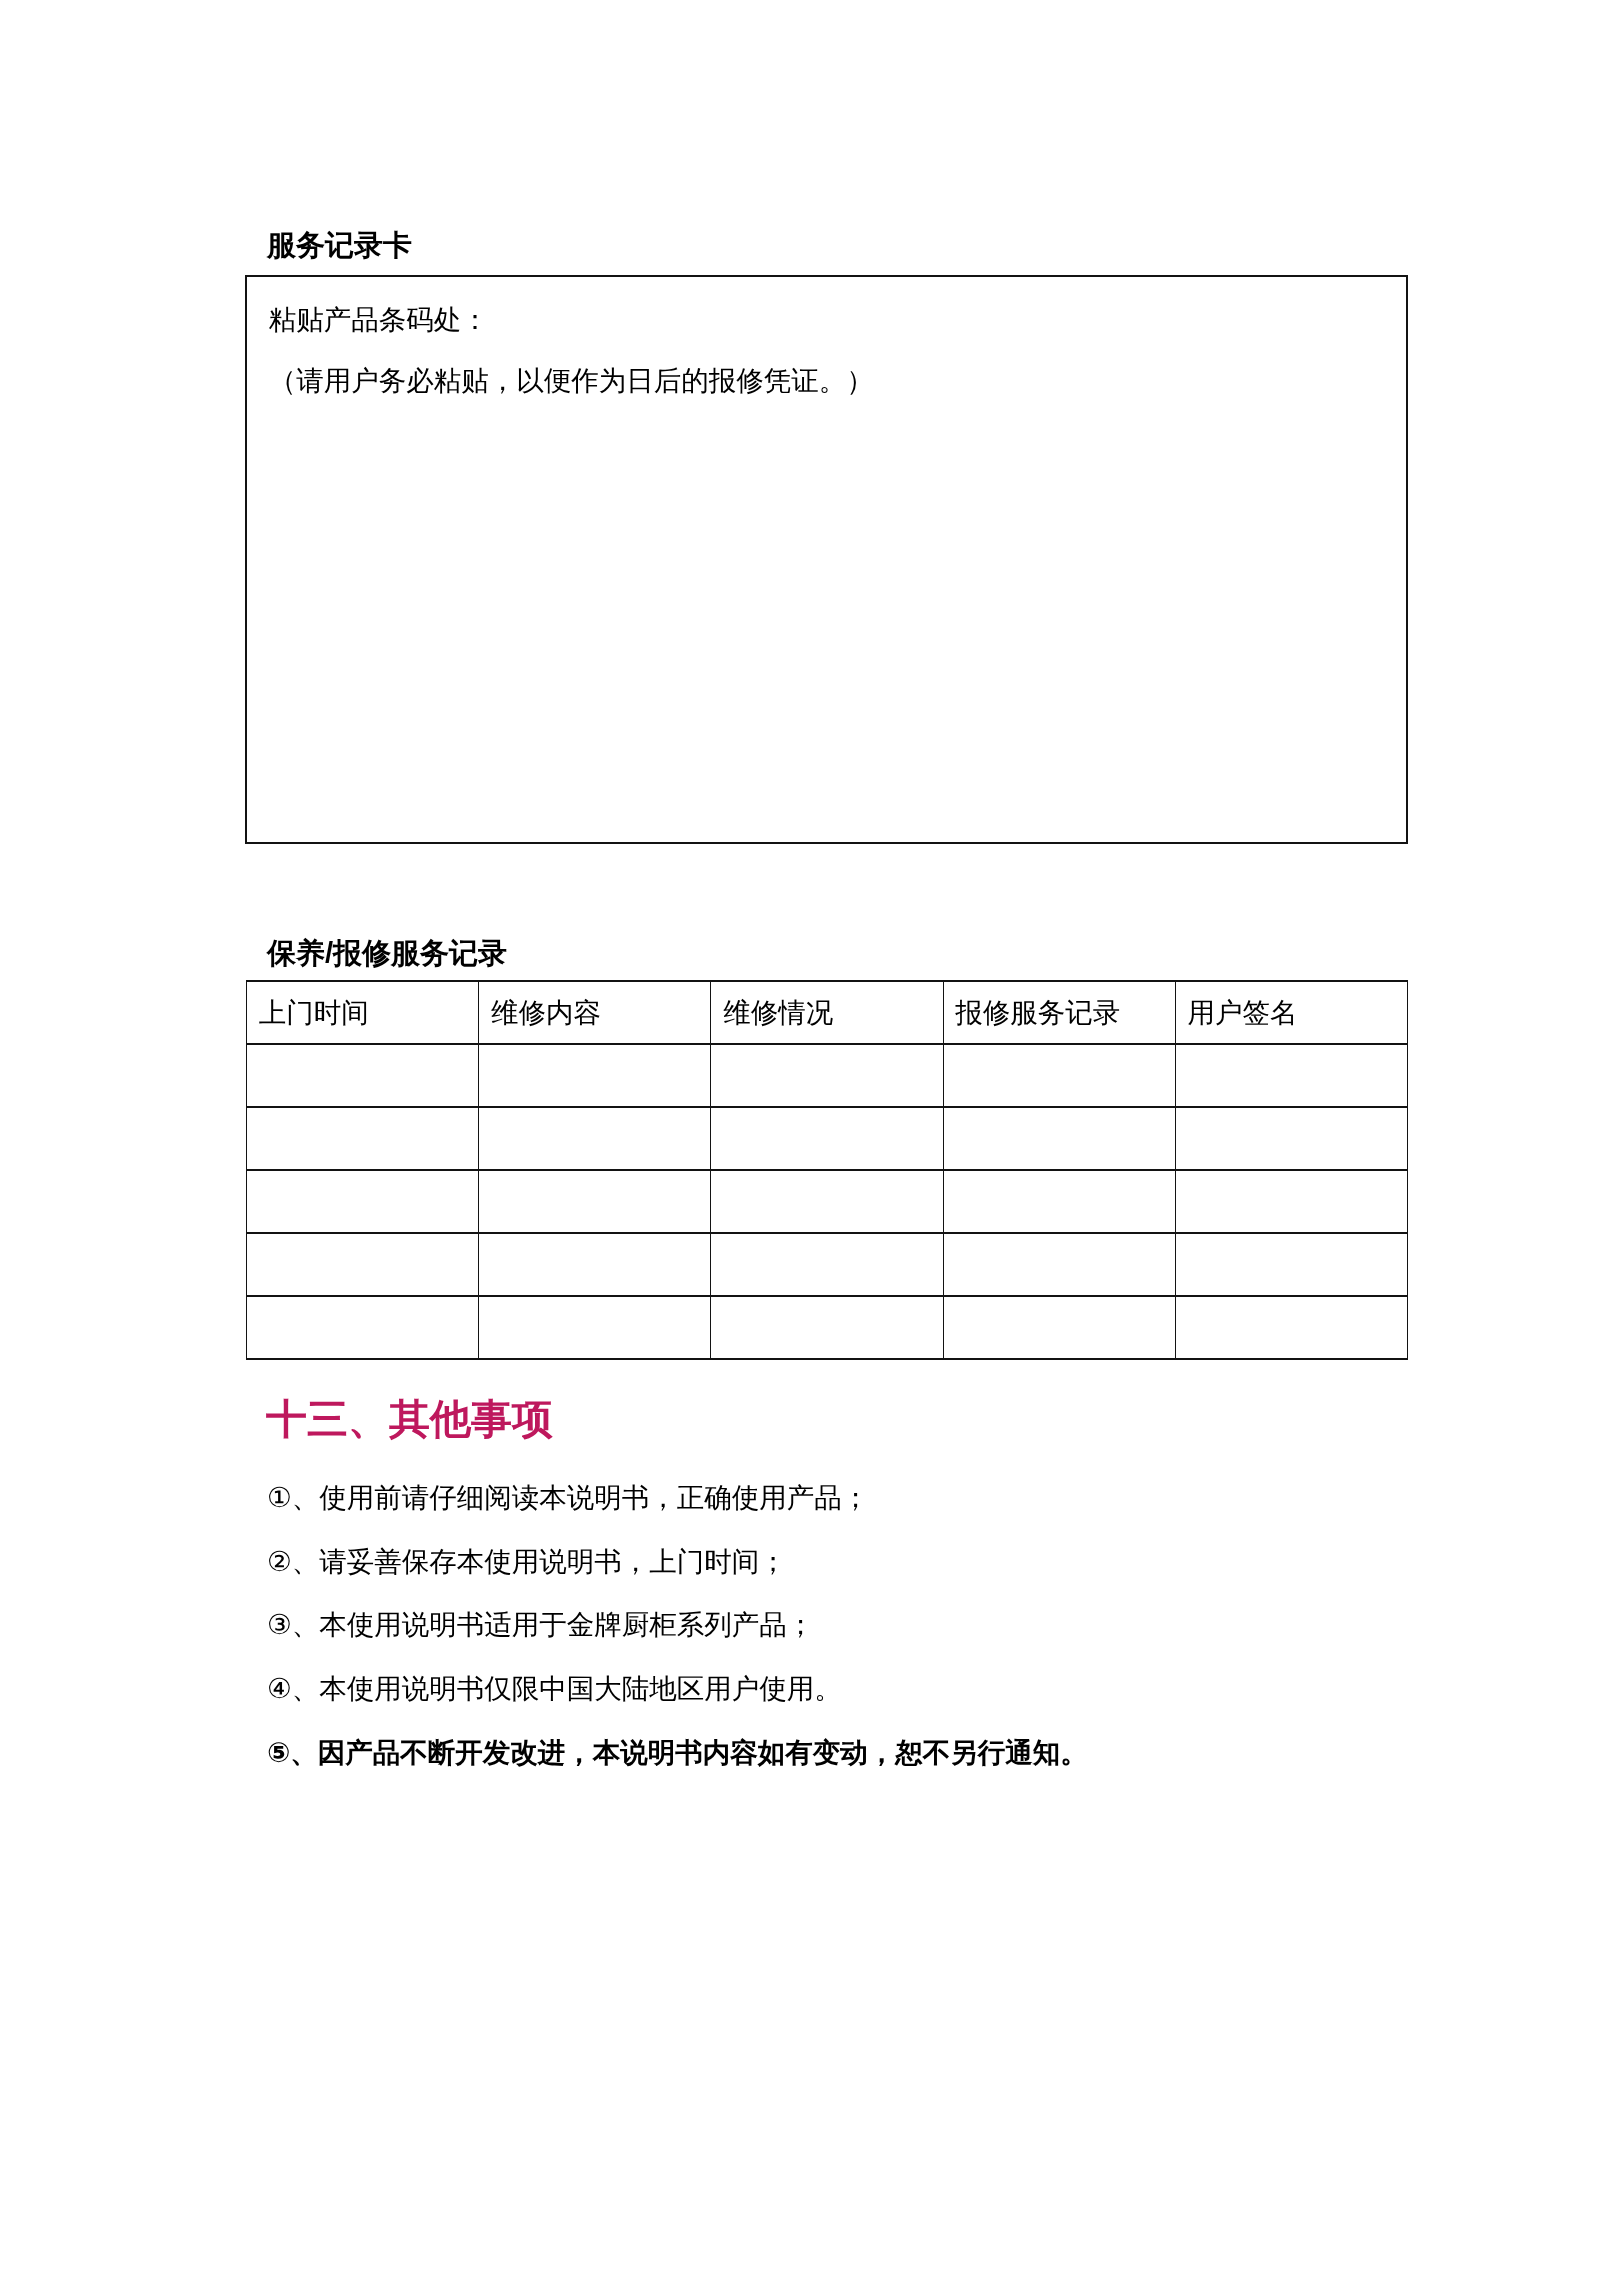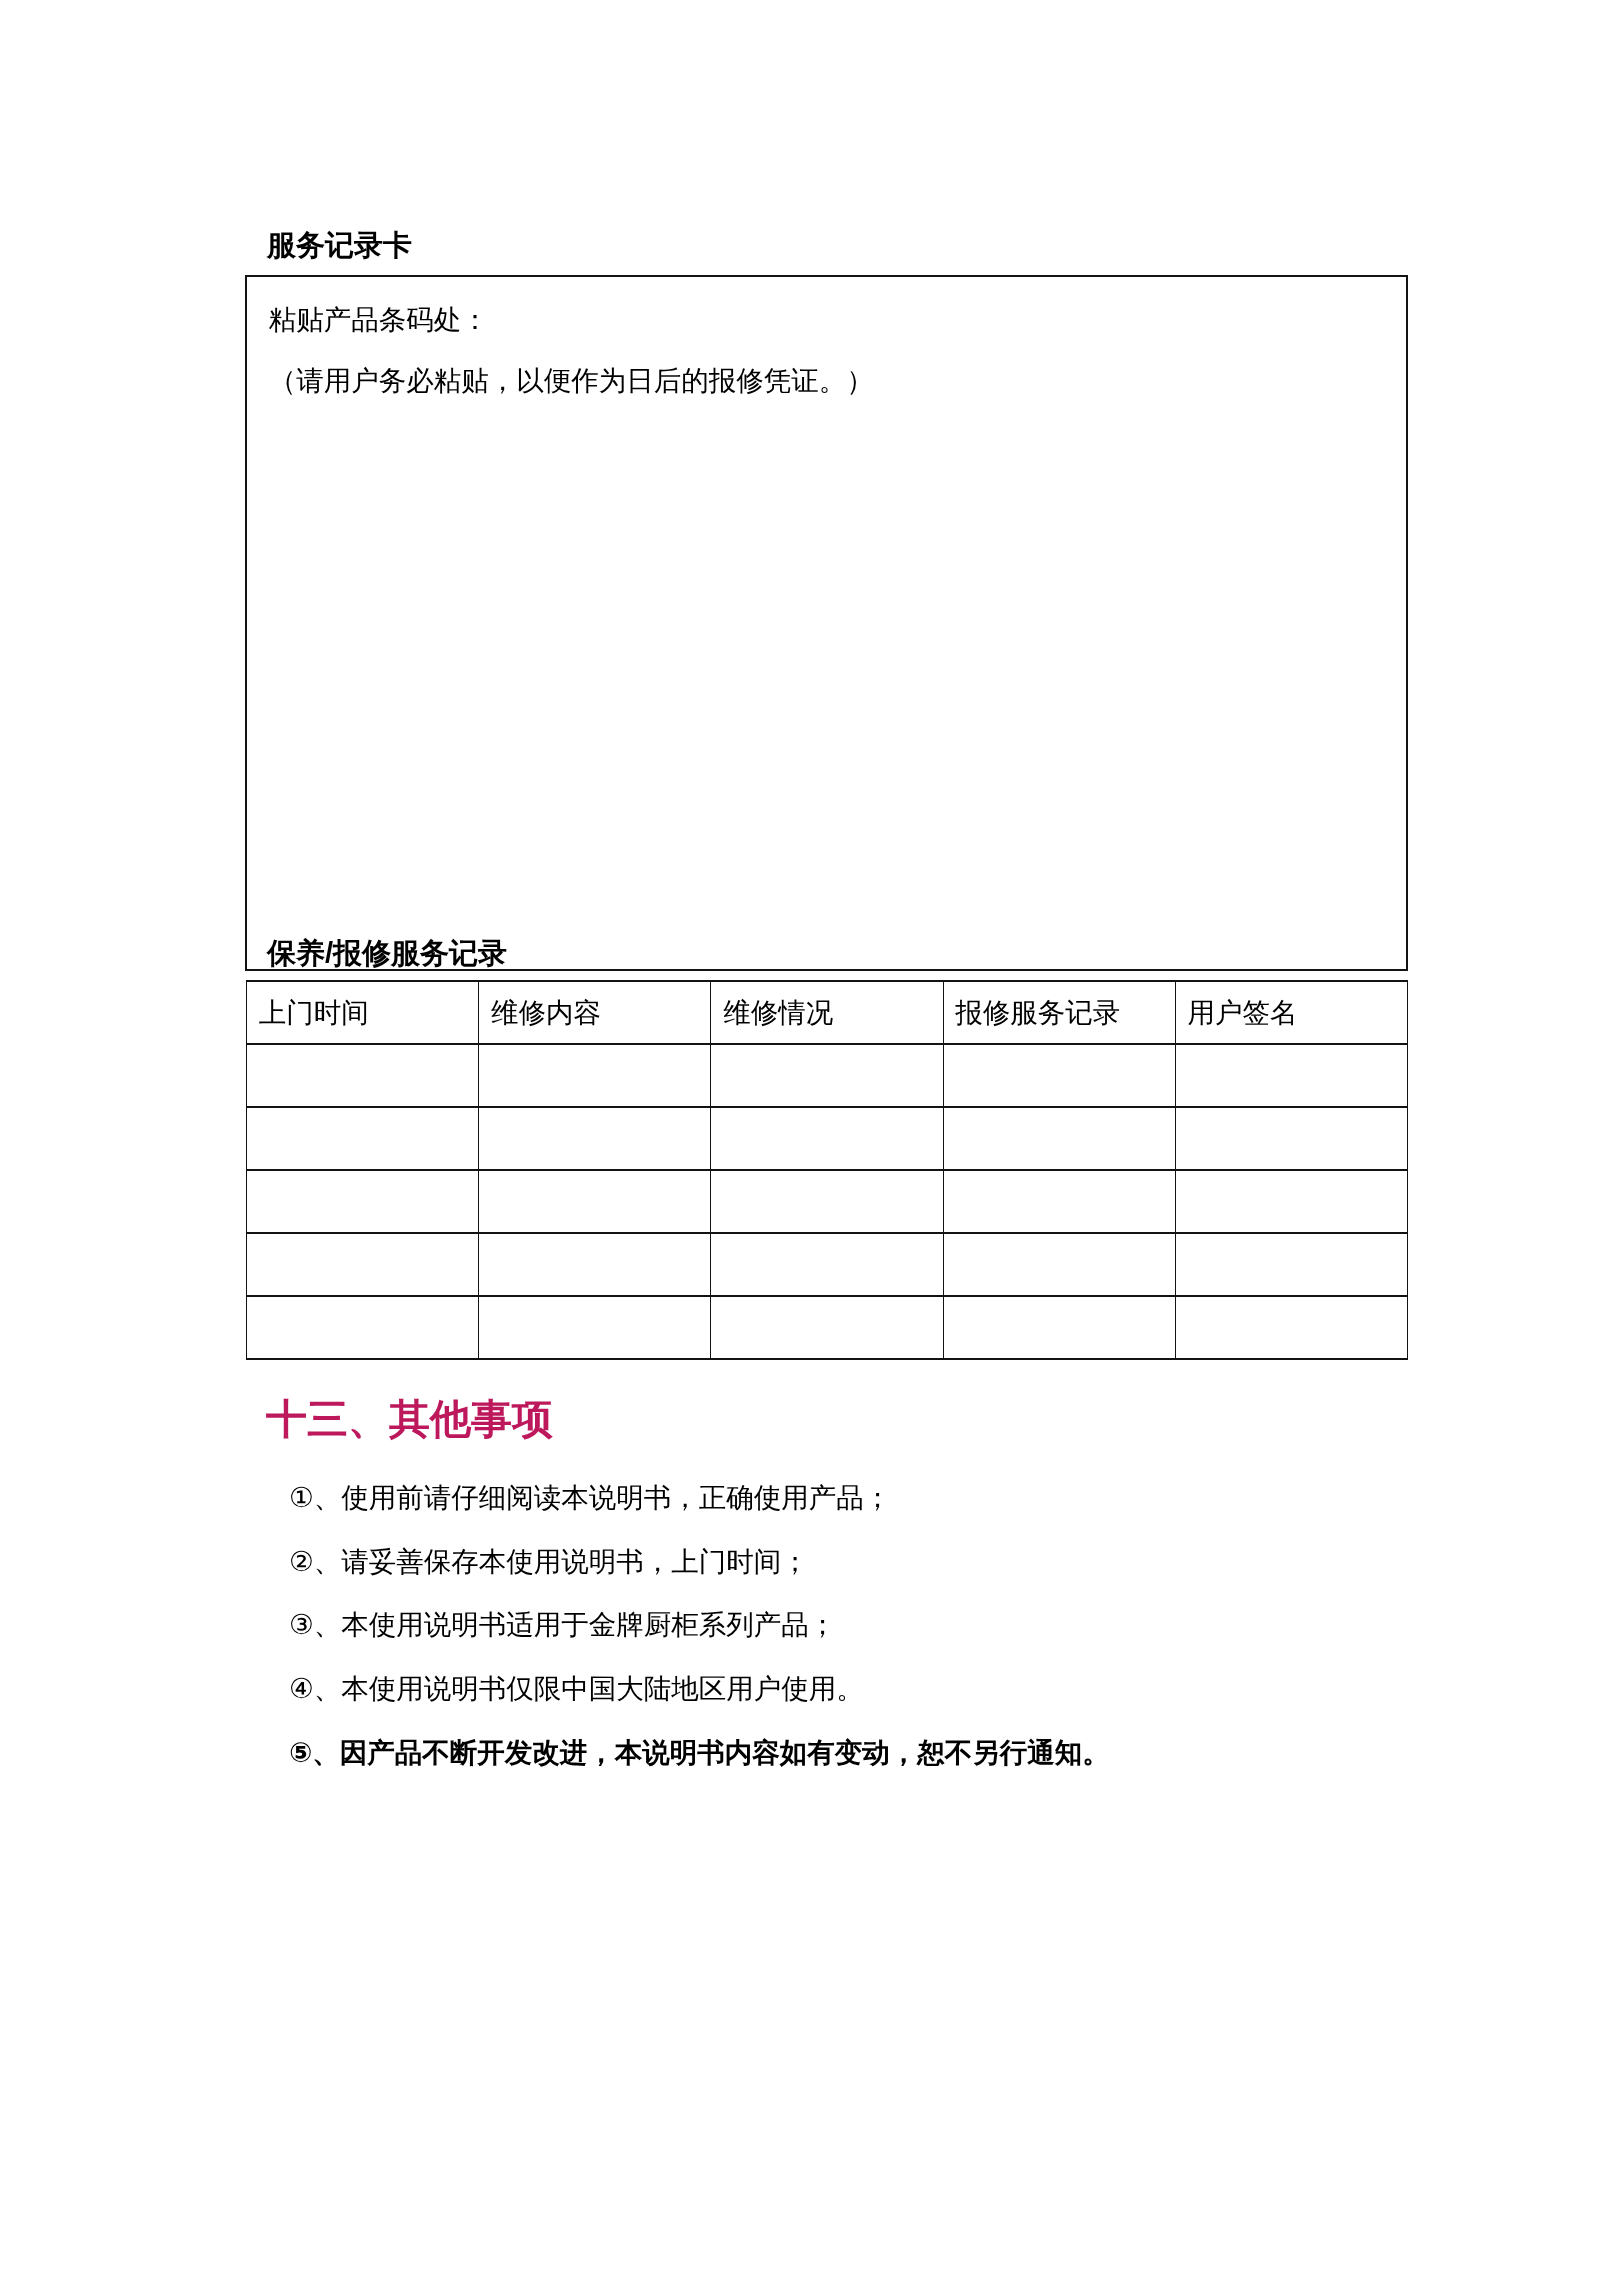--- a/index.html
+++ b/index.html
@@ -23,21 +23,21 @@
     line-height: 1.15;
   }
   #service-card-title { left: 243px; top: 205px; }
   #maintenance-title  { left: 243px; top: 913px; }
 
   .barcode-box {
     position: absolute;
     left: 229px;
     top: 259px;
     width: 1163px;
-    height: 696px;
+    height: 569px;
     border: 2px solid #131313;
     background: #ffffff;
   }
   .barcode-box .box-line {
     position: absolute;
     left: 13.7px;
     font-size: 27.5px;
     line-height: 1.2;
     white-space: nowrap;
     color: #000000;
@@ -82,21 +82,20 @@
     color: #be185d;
   }
 
   .note-item {
     position: absolute;
     left: 243px;
     font-size: 27.5px;
     line-height: 1.2;
     white-space: nowrap;
     color: #000000;
-    margin-left: 22px;
   }
   #note-0 { top: 1457px; }
   #note-1 { top: 1521px; }
   #note-2 { top: 1584px; }
   #note-3 { top: 1648px; }
   #note-4 { top: 1712px; font-weight: bold; }
 </style>
 </head>
 <body>
 

